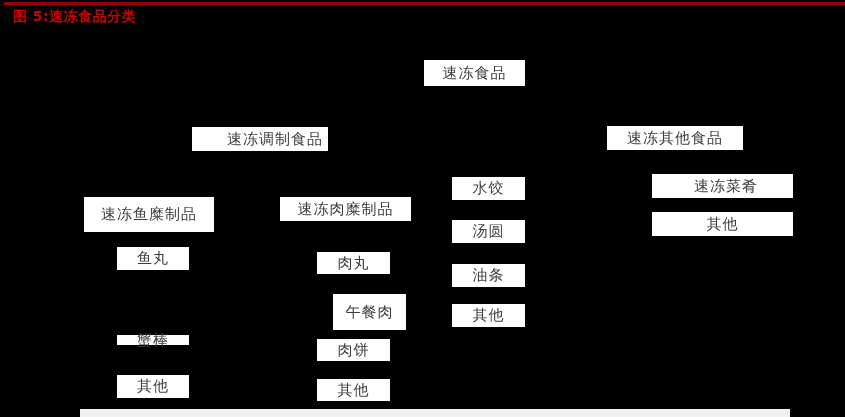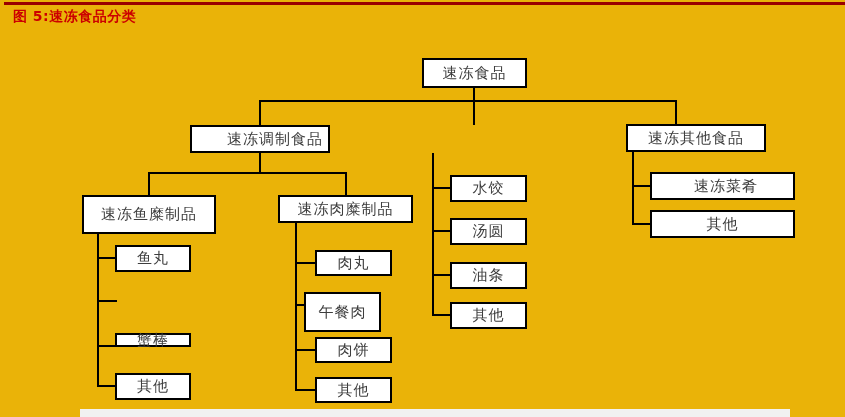--- a/index.html
+++ b/index.html
@@ -4,21 +4,21 @@
 <style>
   * { margin: 0; padding: 0; box-sizing: border-box; }
   html, body { background: #ffffff; }
   body {
     font-family: "DejaVu Sans", "Liberation Sans", sans-serif;
     width: 845px; height: 417px; overflow: hidden;
   }
   .canvas {
     position: relative;
     width: 845px; height: 417px;
-    background: #eab308;
+    background: #000000;
   }
   .top-rule {
     position: absolute;
     left: 4px; top: 2px; width: 841px; height: 3px;
     background: #990000;
   }
   .fig-title {
     position: absolute;
     left: 13px; top: 8px;
     font-size: 14px; font-weight: bold;
@@ -52,31 +52,31 @@
 <body>
 
 <div class="canvas">
 
   <div class="top-rule"></div>
   <div class="fig-title">图 5:速冻食品分类</div>
 
   <div class="node" style="left:422px; top:58px; width:105px; height:30px;">速冻食品</div>
 
   <div class="node" style="left:190px; top:125px; width:140px; height:28px;padding-left:30px;">速冻调制食品</div>
-  <div class="node" style="left:605px; top:124px; width:140px; height:28px;margin-left:21px;">速冻其他食品</div>
+  <div class="node" style="left:605px; top:124px; width:140px; height:28px;">速冻其他食品</div>
 
   <div class="node" style="left:82px; top:195px; width:134px; height:39px;">速冻鱼糜制品</div>
   <div class="node" style="left:278px; top:195px; width:135px; height:28px;">速冻肉糜制品</div>
 
   <div class="node" style="left:115px; top:245px; width:76px; height:27px;">鱼丸</div>
   <div class="node" style="left:115px; top:333px; width:76px; height:14px;">蟹棒</div>
   <div class="node" style="left:115px; top:373px; width:76px; height:27px;">其他</div>
 
   <div class="node" style="left:315px; top:250px; width:77px; height:26px;">肉丸</div>
-  <div class="node" style="left:304px; top:292px; width:77px; height:40px;">午餐肉</div>
+  <div class="node" style="left:331px; top:292px; width:77px; height:40px;">午餐肉</div>
   <div class="node" style="left:315px; top:337px; width:77px; height:26px;">肉饼</div>
   <div class="node" style="left:315px; top:377px; width:77px; height:26px;">其他</div>
 
   <div class="node" style="left:450px; top:175px; width:77px; height:27px;">水饺</div>
   <div class="node" style="left:450px; top:218px; width:77px; height:27px;">汤圆</div>
   <div class="node" style="left:450px; top:262px; width:77px; height:27px;">油条</div>
   <div class="node" style="left:450px; top:302px; width:77px; height:27px;">其他</div>
 
   <div class="node" style="left:650px; top:172px; width:145px; height:28px;padding-left:7px;">速冻菜肴</div>
   <div class="node" style="left:650px; top:210px; width:145px; height:28px;">其他</div>

